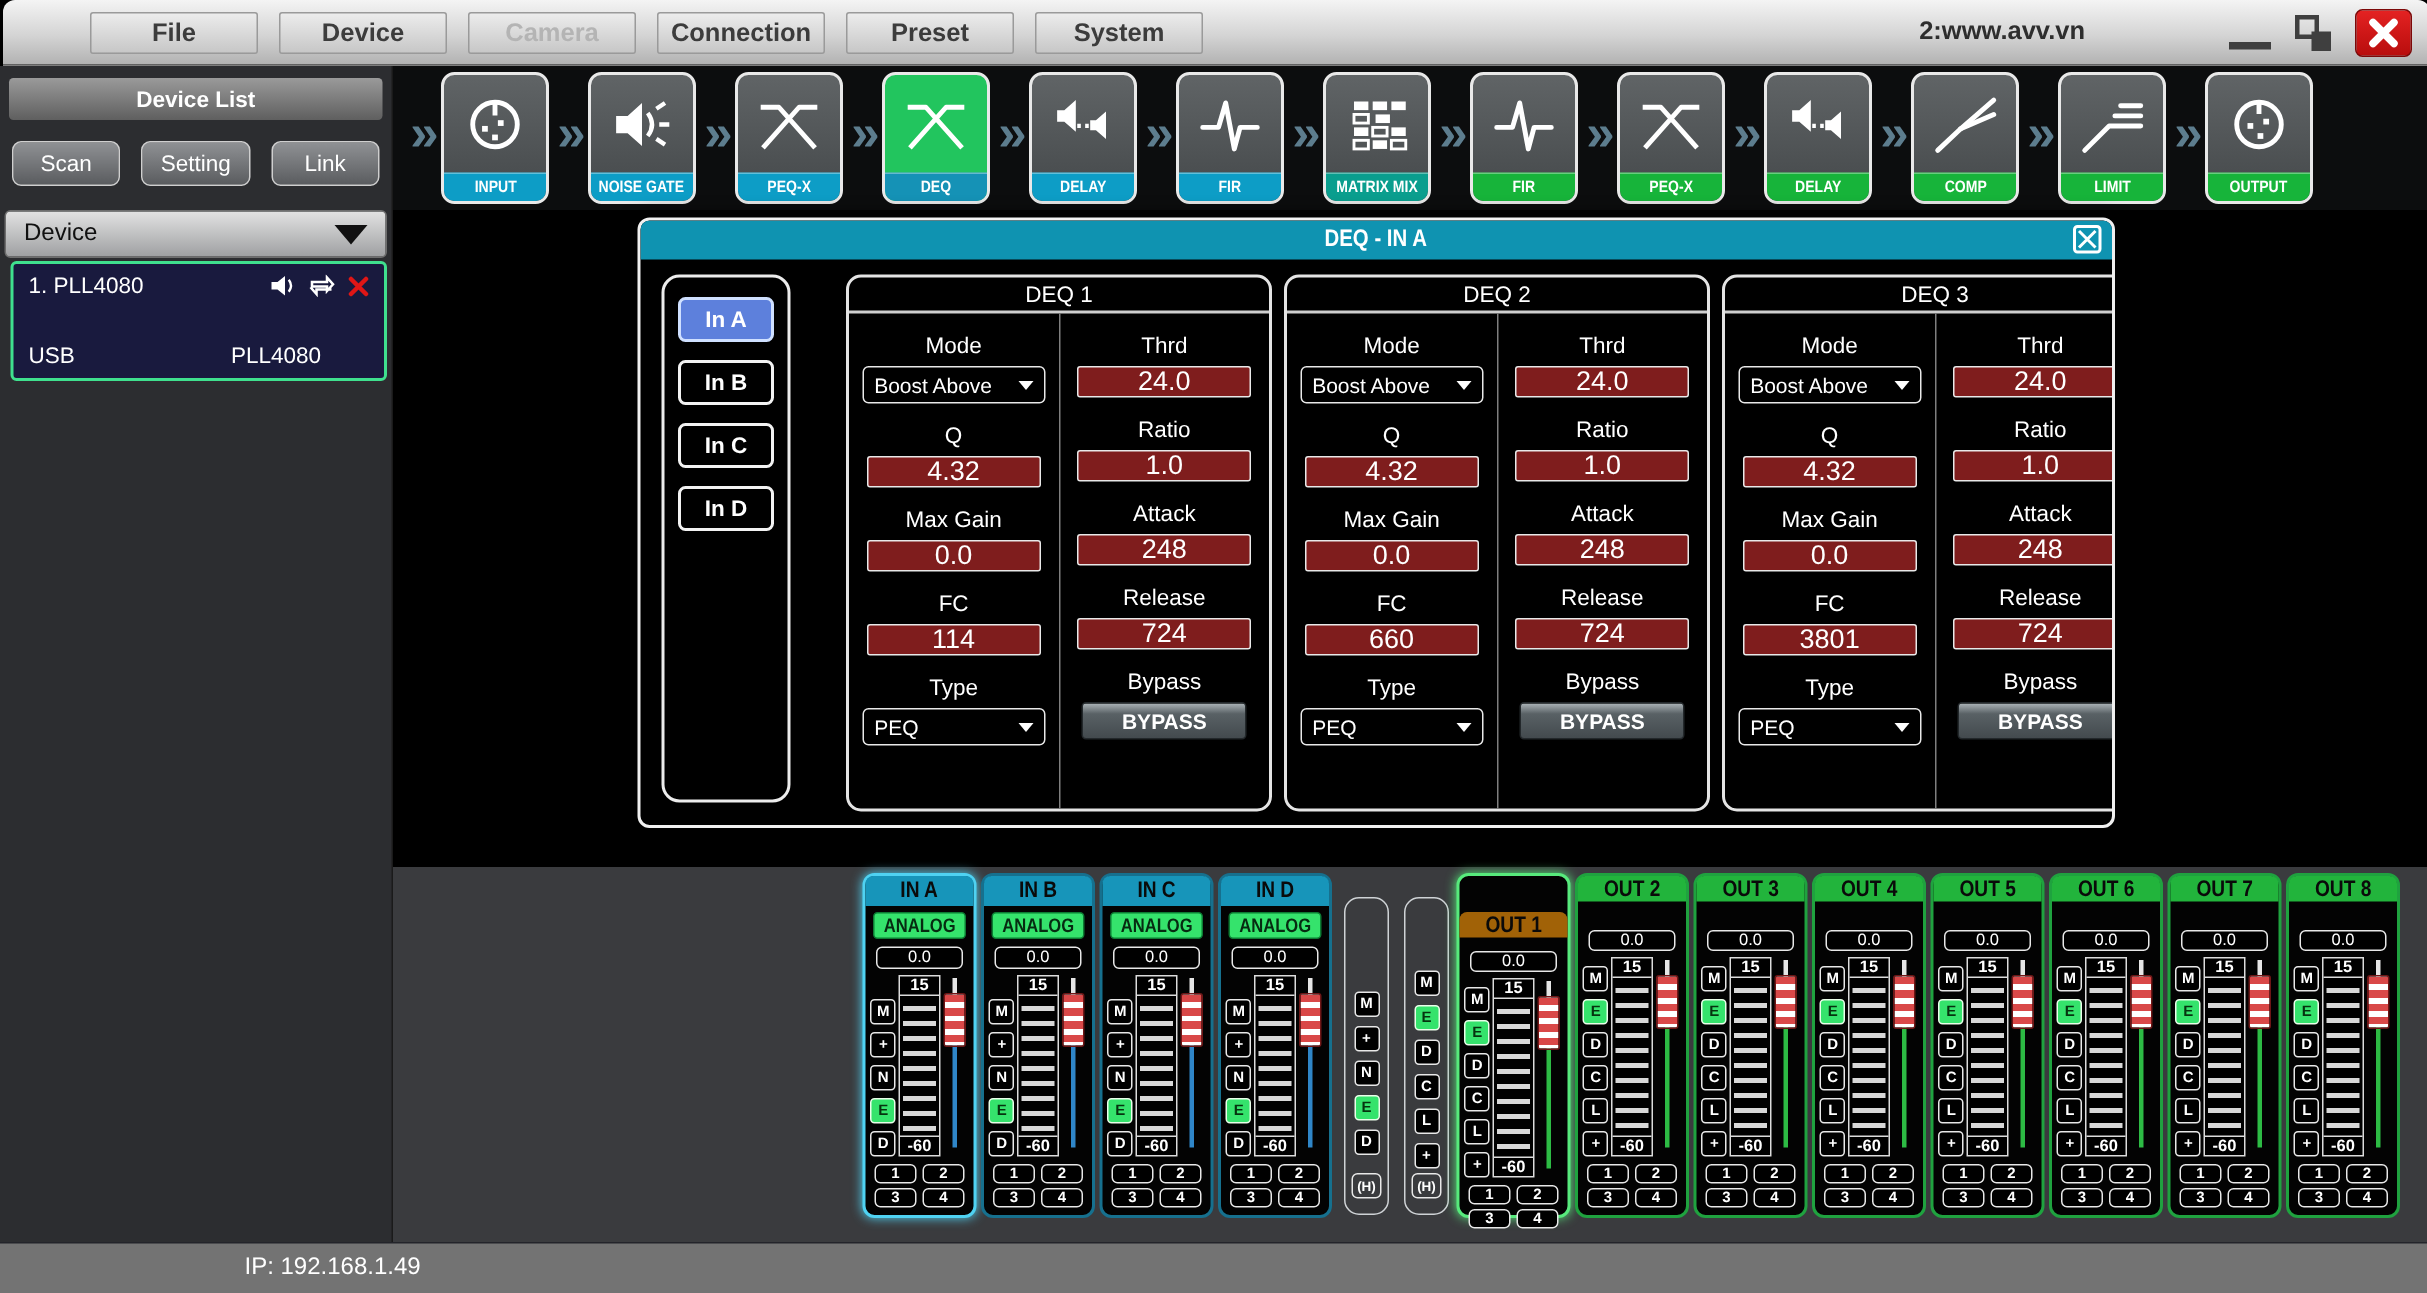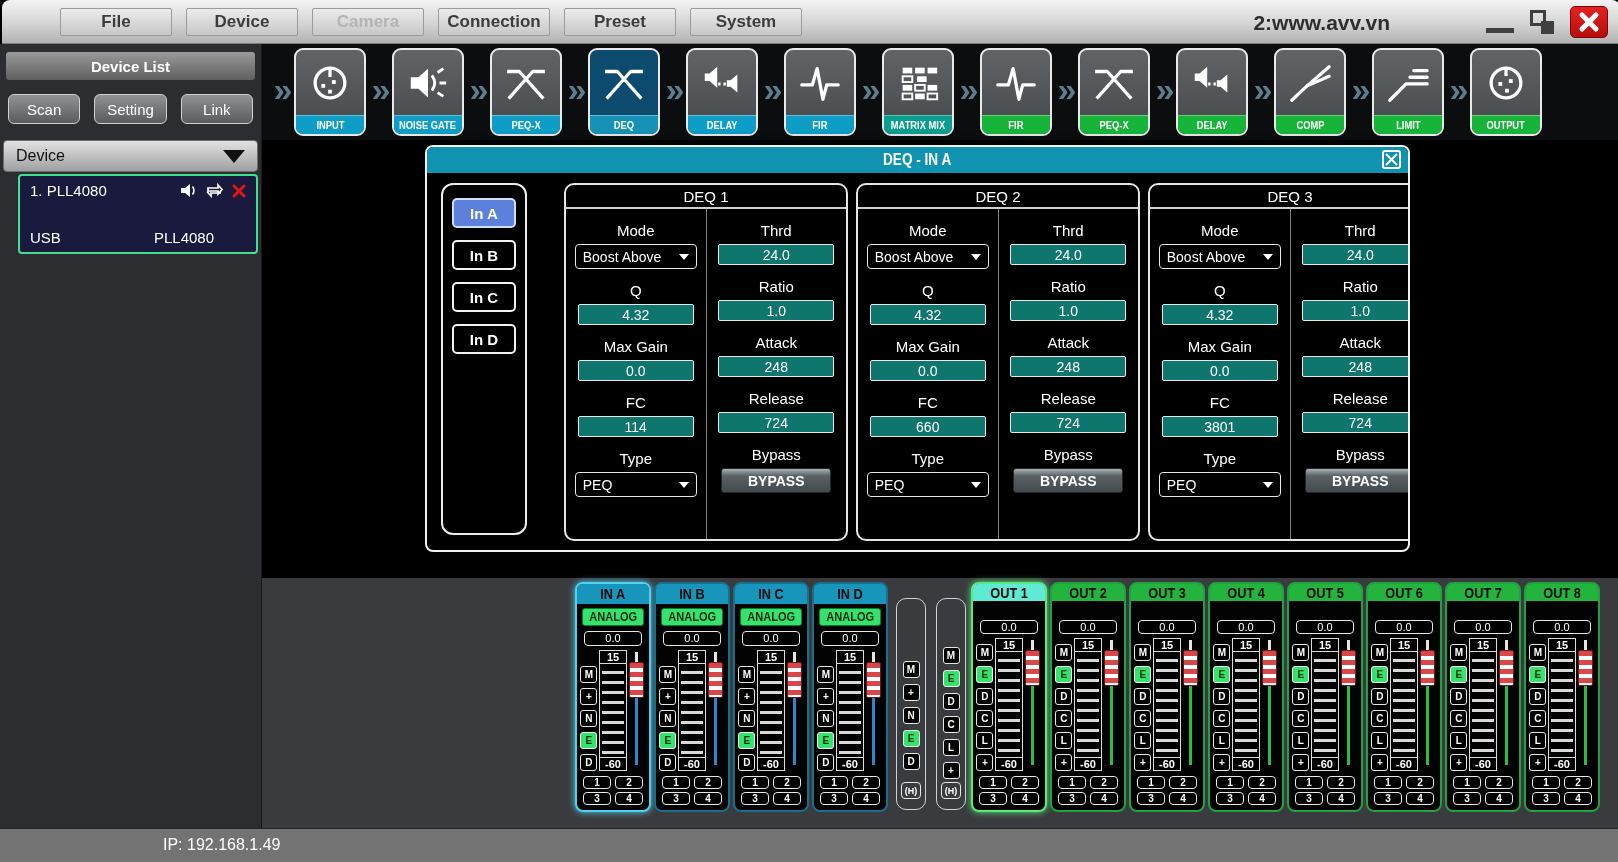--- a/index.html
+++ b/index.html
@@ -9,50 +9,50 @@
 
   
   .titlebar { position:absolute; left:2px; top:0; width:1618px; height:44px;
     background:linear-gradient(#f4f4f4,#d4d4d4 55%,#b2b2b2); border-bottom:1px solid #7d7d7d;
     border-radius:8px 8px 0 0; }
   .menus { position:absolute; left:58px; top:8px; display:flex; gap:14px; }
   .menu-btn { width:112px; height:28px; background:linear-gradient(#ececec,#c7c7c7);
     border:1px solid #9a9a9a; border-radius:2px; color:#3c3c3c; font-weight:bold; font-size:17px;
     display:flex; align-items:center; justify-content:center; cursor:default; }
   .menu-btn.disabled { color:#b4b4b4; }
-  .tb-title { position:absolute; right:230px; top:11px; font-weight:bold; font-size:21px; color:#2e2e2e; }
+  .tb-title { position:absolute; right:230px; top:11px; font-weight:bold; font-size:17px; color:#2e2e2e; }
   .winctl { position:absolute; right:12px; top:6px; display:flex; align-items:center; gap:16px; height:32px; }
   .min-btn { width:28px; height:5px; background:#3f3f3f; margin-top:16px; }
   .restore-btn { width:24px; height:24px; position:relative; }
   .restore-btn .sq1 { position:absolute; left:0; top:0; width:16px; height:16px; border:3px solid #3f3f3f; background:transparent; }
   .restore-btn .sq2 { position:absolute; right:0; bottom:0; width:13px; height:13px; background:#3f3f3f; }
   .close-btn { width:38px; height:32px; background:linear-gradient(#e42222,#b80d0d); border:1px solid #7c0808;
     border-radius:5px; display:flex; align-items:center; justify-content:center; }
 
   
   .toolbar { position:absolute; left:262px; top:44px; width:1356px; height:96px; background:#0c0d0e;
     display:flex; align-items:center; padding-left:6px; }
   .chev { color:#5d7d8e; font-size:34px; font-weight:bold; line-height:1; margin:0 0 6px 0; letter-spacing:-4px; width:26px; text-align:center; }
   .tool { width:72px; height:88px; border:2px solid #e9e9e9; border-radius:9px; overflow:hidden;
     background:linear-gradient(#606466,#44484a); display:flex; flex-direction:column; flex:none; }
   .tool-icon { flex:1; display:flex; align-items:center; justify-content:center; }
   .tool-label { height:19px; color:#fff; font-size:11px; font-weight:bold; display:flex; align-items:center; justify-content:center; border-top:1px solid rgba(255,255,255,.35); }
-  .tool.selected { background:#0c4a6e; }
+  .tool.selected { background:#22c55e; }
 
   
   .sidebar { position:absolute; left:0; top:44px; width:262px; height:784px; background:#2c2d30; border-right:1px solid #1a1a1a; }
   .side-head { margin:8px 6px 0 6px; height:28px; background:linear-gradient(#9a9a9a,#5f5f5f);
     border-radius:3px; color:#fff; font-weight:bold; font-size:15px; display:flex; align-items:center; justify-content:center; }
   .side-btns { display:flex; gap:14px; margin:14px 8px 0 8px; }
   .side-btn { flex:1; height:30px; background:linear-gradient(#8f9194,#5a5c5f); border:1.5px solid #cfcfcf;
     border-radius:6px; color:#fff; font-size:15px; display:flex; align-items:center; justify-content:center; }
   .dev-dd { margin:16px 3px 0 3px; height:32px; background:linear-gradient(#e2e2e2,#9fa0a2);
     border:1px solid #6e6e6e; border-radius:4px; display:flex; align-items:center; padding:0 12px; color:#111; font-size:16px; }
   .dev-dd .tri { margin-left:auto; width:0; height:0; border-left:11px solid transparent; border-right:11px solid transparent; border-top:13px solid #111; }
-  .dev-card { margin:2px 3px 0 18px; height:80px; background:#191a3e; border:2px solid #3fe08e; border-radius:4px;
+  .dev-card { margin:2px 3px 0 7px; height:80px; background:#191a3e; border:2px solid #3fe08e; border-radius:4px;
     padding:6px 10px; position:relative; color:#fff; }
   .dev-row1 { display:flex; align-items:center; font-size:15px; }
   .dev-icons { margin-left:auto; display:flex; align-items:center; gap:8px; }
   .dev-row2 { position:absolute; left:10px; right:14px; bottom:6px; display:flex; font-size:15px; }
   .dev-row2 .model { margin-left:auto; margin-right:28px; }
 
   
   .main { position:absolute; left:262px; top:140px; width:1356px; height:688px; background:#000; }
   .strips-region { position:absolute; left:0; top:438px; width:1356px; height:250px; background:#3a3b3e; }
   .strips-row { position:absolute; left:313px; top:4px; display:flex; align-items:flex-start; }
@@ -104,22 +104,22 @@
     color:#fff; font-size:15px; font-weight:bold; display:flex; align-items:center; justify-content:center; }
   .tab.selected { background:#5d80dc; border-color:#cfe0ff; }
   .panels { display:flex; gap:8px; margin-left:9px;padding-left:28px; }
   .panel { width:284px; height:358px; border:2px solid #e4e4e4; border-radius:10px; background:#000; display:flex; flex-direction:column; }
   .panel-title { height:24px; color:#fff; font-size:15px; display:flex; align-items:center; justify-content:center;
     border-bottom:2px solid #cfcfcf; }
   .panel-body { flex:1; display:flex; }
   .pcol { flex:1; display:flex; flex-direction:column; align-items:center; }
   .pcol + .pcol { border-left:1px solid #7f7f7f; }
   .f-label { color:#fff; font-size:15px; margin-top:13px; height:18px; }
-  .f-box { width:116px; height:21px; margin-top:4px; border:1.5px solid #e9e9e9; border-radius:2px; background:#0f766e;
-    color:#fff; font-size:14px; display:flex; align-items:center; justify-content:center; }
+  .f-box { width:116px; height:21px; margin-top:4px; border:1.5px solid #e9e9e9; border-radius:2px; background:#7f1d1d;
+    color:#fff; font-size:18px; display:flex; align-items:center; justify-content:center; }
   .f-dd { width:122px; height:25px; margin-top:4px; border:1.5px solid #e9e9e9; border-radius:4px; background:#000;
     color:#fff; font-size:14px; display:flex; align-items:center; padding:0 7px; }
   .f-dd .tri { margin-left:auto; width:0; height:0; border-left:5px solid transparent; border-right:5px solid transparent; border-top:6px solid #fff; }
   .f-btn { width:110px; height:25px; margin-top:4px; border:1px solid #23282b; border-radius:3px;
     background:linear-gradient(#aab2b6,#596165 30%,#434a4e); color:#fff; font-size:14px; font-weight:bold;
     display:flex; align-items:center; justify-content:center; }
 
   
   .statusbar { position:absolute; left:0; top:828px; width:1618px; height:34px; background:#737373; border-top:1px solid #23242a; }
   .statusbar .ip { position:absolute; left:163px; top:7px; color:#fff; font-size:16px; }
@@ -532,21 +532,21 @@
             <div class="sm-btn">M</div>
             <div class="sm-btn active">E</div>
             <div class="sm-btn">D</div>
             <div class="sm-btn">C</div>
             <div class="sm-btn">L</div>
             <div class="sm-btn">+</div>
           </div>
           <div class="link-btn">(H)</div>
         </div>
         <div class="strip" style="border-color: rgb(87, 234, 124); box-shadow: rgb(87, 234, 124) 0px 0px 7px;">
-          <div class="strip-head" style="background: #5eead4;">
+          <div class="strip-head" style="background: #a16207; margin-top: 24px;">
             <span class="cond">OUT 1</span>
           </div>
           <div class="badge-row"></div>
           <div class="val-box">0.0</div>
           <div class="meter">
             <div class="btn-col" style="padding-top: 6px;">
               <div class="sm-btn">M</div>
               <div class="sm-btn active">E</div>
               <div class="sm-btn">D</div>
               <div class="sm-btn">C</div>

